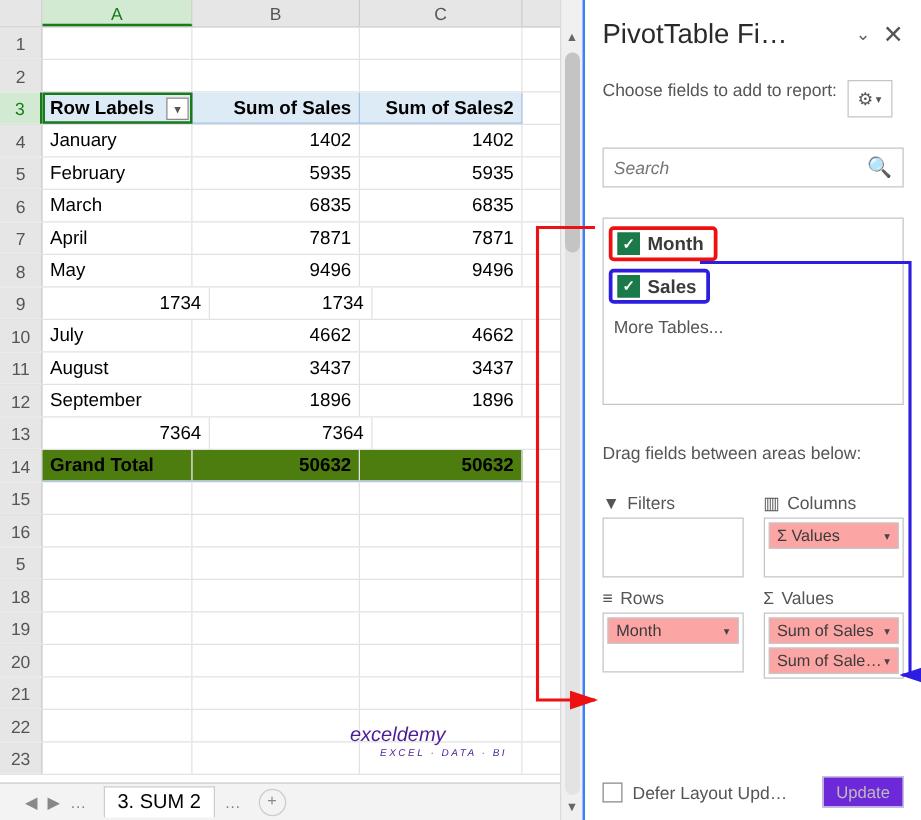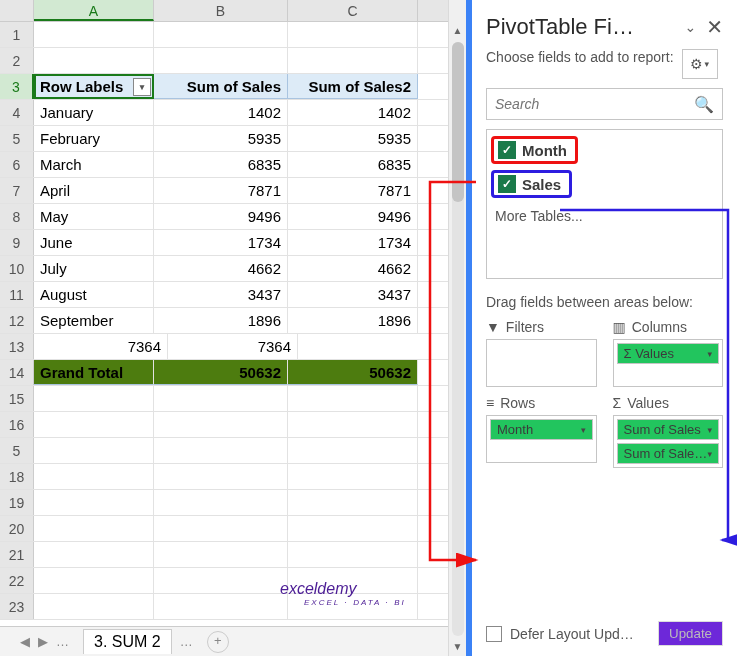--- a/index.html
+++ b/index.html
@@ -30,21 +30,21 @@
 .tab { padding: 3px 10px; background: #fff; border: 1px solid #ccc; border-bottom: none; font-size: 16px; }
 .tab-dots { color: #888; letter-spacing: 6px; }
 .plus-tab { width: 22px; height: 22px; border: 1px solid #ccc; border-radius: 50%; text-align: center; line-height: 18px; color: #888; }
 
 .vscroll { width: 18px; background: #f0f0f0; border-left: 1px solid #dadada; display: flex; flex-direction: column; align-items: center; }
 .vt { height: 22px; }
 .vs-up, .vs-down { height: 18px; font-size: 10px; color: #666; line-height: 18px; }
 .vs-track { flex: 1; width: 12px; background: #e3e3e3; margin: 2px 0; border-radius: 6px; position: relative; }
 .vs-thumb { position: absolute; top: 0; width: 12px; height: 160px; background: #c4c4c4; border-radius: 6px; }
 
-.pane { flex: 1; border-left: 6px solid #3b82f6; padding: 14px 14px 10px 14px; display: flex; flex-direction: column; gap: 9px; color: #3b3b3b; }
+.pane { flex: 1; border-left: 2px solid #3b82f6; padding: 14px 14px 10px 14px; display: flex; flex-direction: column; gap: 24px; color: #3b3b3b; }
 .pane-hdr { display: flex; align-items: center; gap: 10px; }
 .pane-title { font-size: 22px; color: #2a2a2a; flex: 1; overflow: hidden; white-space: nowrap; }
 .chev-dn { font-size: 14px; color: #666; }
 .close-x { font-size: 20px; color: #555; cursor: pointer; }
 .pane-sub { display: flex; gap: 8px; font-size: 14px; color: #555; }
 .gear-box { width: 36px; height: 30px; border: 1px solid #c5c5c5; display: flex; align-items: center; justify-content: center; gap: 2px; color: #555; }
 .gear-sm { font-size: 14px; }
 .search-box { display: flex; border: 1px solid #c5c5c5; height: 32px; align-items: center; padding: 0 8px; }
 .search-box input { border: none; outline: none; flex: 1; font-size: 14px; font-style: italic; color: #888; }
 .mag { color: #666; font-size: 16px; }
@@ -54,21 +54,21 @@
 .chk { width: 18px; height: 18px; background: #1a7a4a; color: #fff; display: flex; align-items: center; justify-content: center; font-size: 12px; border: 1px solid #1a7a4a; }
 .fld-month { border: 3px solid #e11; border-radius: 4px; font-weight: bold; width: fit-content; padding-right: 8px; }
 .fld-sales { border: 3px solid #2d1de0; border-radius: 4px; font-weight: bold; width: fit-content; padding-right: 8px; }
 .more-tbl { font-size: 14px; color: #555; padding: 4px; }
 
 .drag-txt { font-size: 14px; color: #555; margin-top: 6px; }
 .areas { display: grid; grid-template-columns: 1fr 1fr; gap: 8px 16px; }
 .area { display: flex; flex-direction: column; gap: 4px; }
 .area-label { font-size: 14px; color: #555; display: flex; align-items: center; gap: 6px; }
 .area-box { border: 1px solid #c5c5c5; min-height: 48px; background: #fff; padding: 3px; display: flex; flex-direction: column; gap: 3px; }
-.pill { background: #22c55e; border: 1px solid #c5c5c5; font-size: 13px; padding: 2px 6px; display: flex; justify-content: space-between; align-items: center; }
+.pill { background: #fca5a5; border: 1px solid #c5c5c5; font-size: 13px; padding: 2px 6px; display: flex; justify-content: space-between; align-items: center; }
 .pill-dd { font-size: 9px; color: #444; }
 
 .defer-row { display: flex; align-items: center; gap: 8px; margin-top: auto; font-size: 14px; color: #555; }
 .sq { width: 16px; height: 16px; border: 1px solid #888; }
 .upd-btn { margin-left: auto; padding: 4px 10px; border: 1px solid #ddd; color: #bbb; background: #6d28d9; }
 
 svg.arrows { position: absolute; top: 0; left: 0; pointer-events: none; }
 .watermark { position: absolute; left: 280px; top: 580px; font-size: 16px; color: #4c1d95; font-style: italic; pointer-events: none; }
 .watermark small { font-size: 8px; letter-spacing: 2px; display: block; margin-left: 24px; }
 </style>
@@ -126,21 +126,20 @@
   <div class="cell cC num">7871</div>
       </div>
       <div class="row ">
         <div class="rowh ">8</div>
   <div class="cell cA " style="position:relative">May</div>
   <div class="cell cB num">9496</div>
   <div class="cell cC num">9496</div>
       </div>
       <div class="row ">
         <div class="rowh ">9</div>
-  <div class="cell cA " style="position:relative">June</div>
   <div class="cell cB num">1734</div>
   <div class="cell cC num">1734</div>
       </div>
       <div class="row ">
         <div class="rowh ">10</div>
   <div class="cell cA " style="position:relative">July</div>
   <div class="cell cB num">4662</div>
   <div class="cell cC num">4662</div>
       </div>
       <div class="row ">

